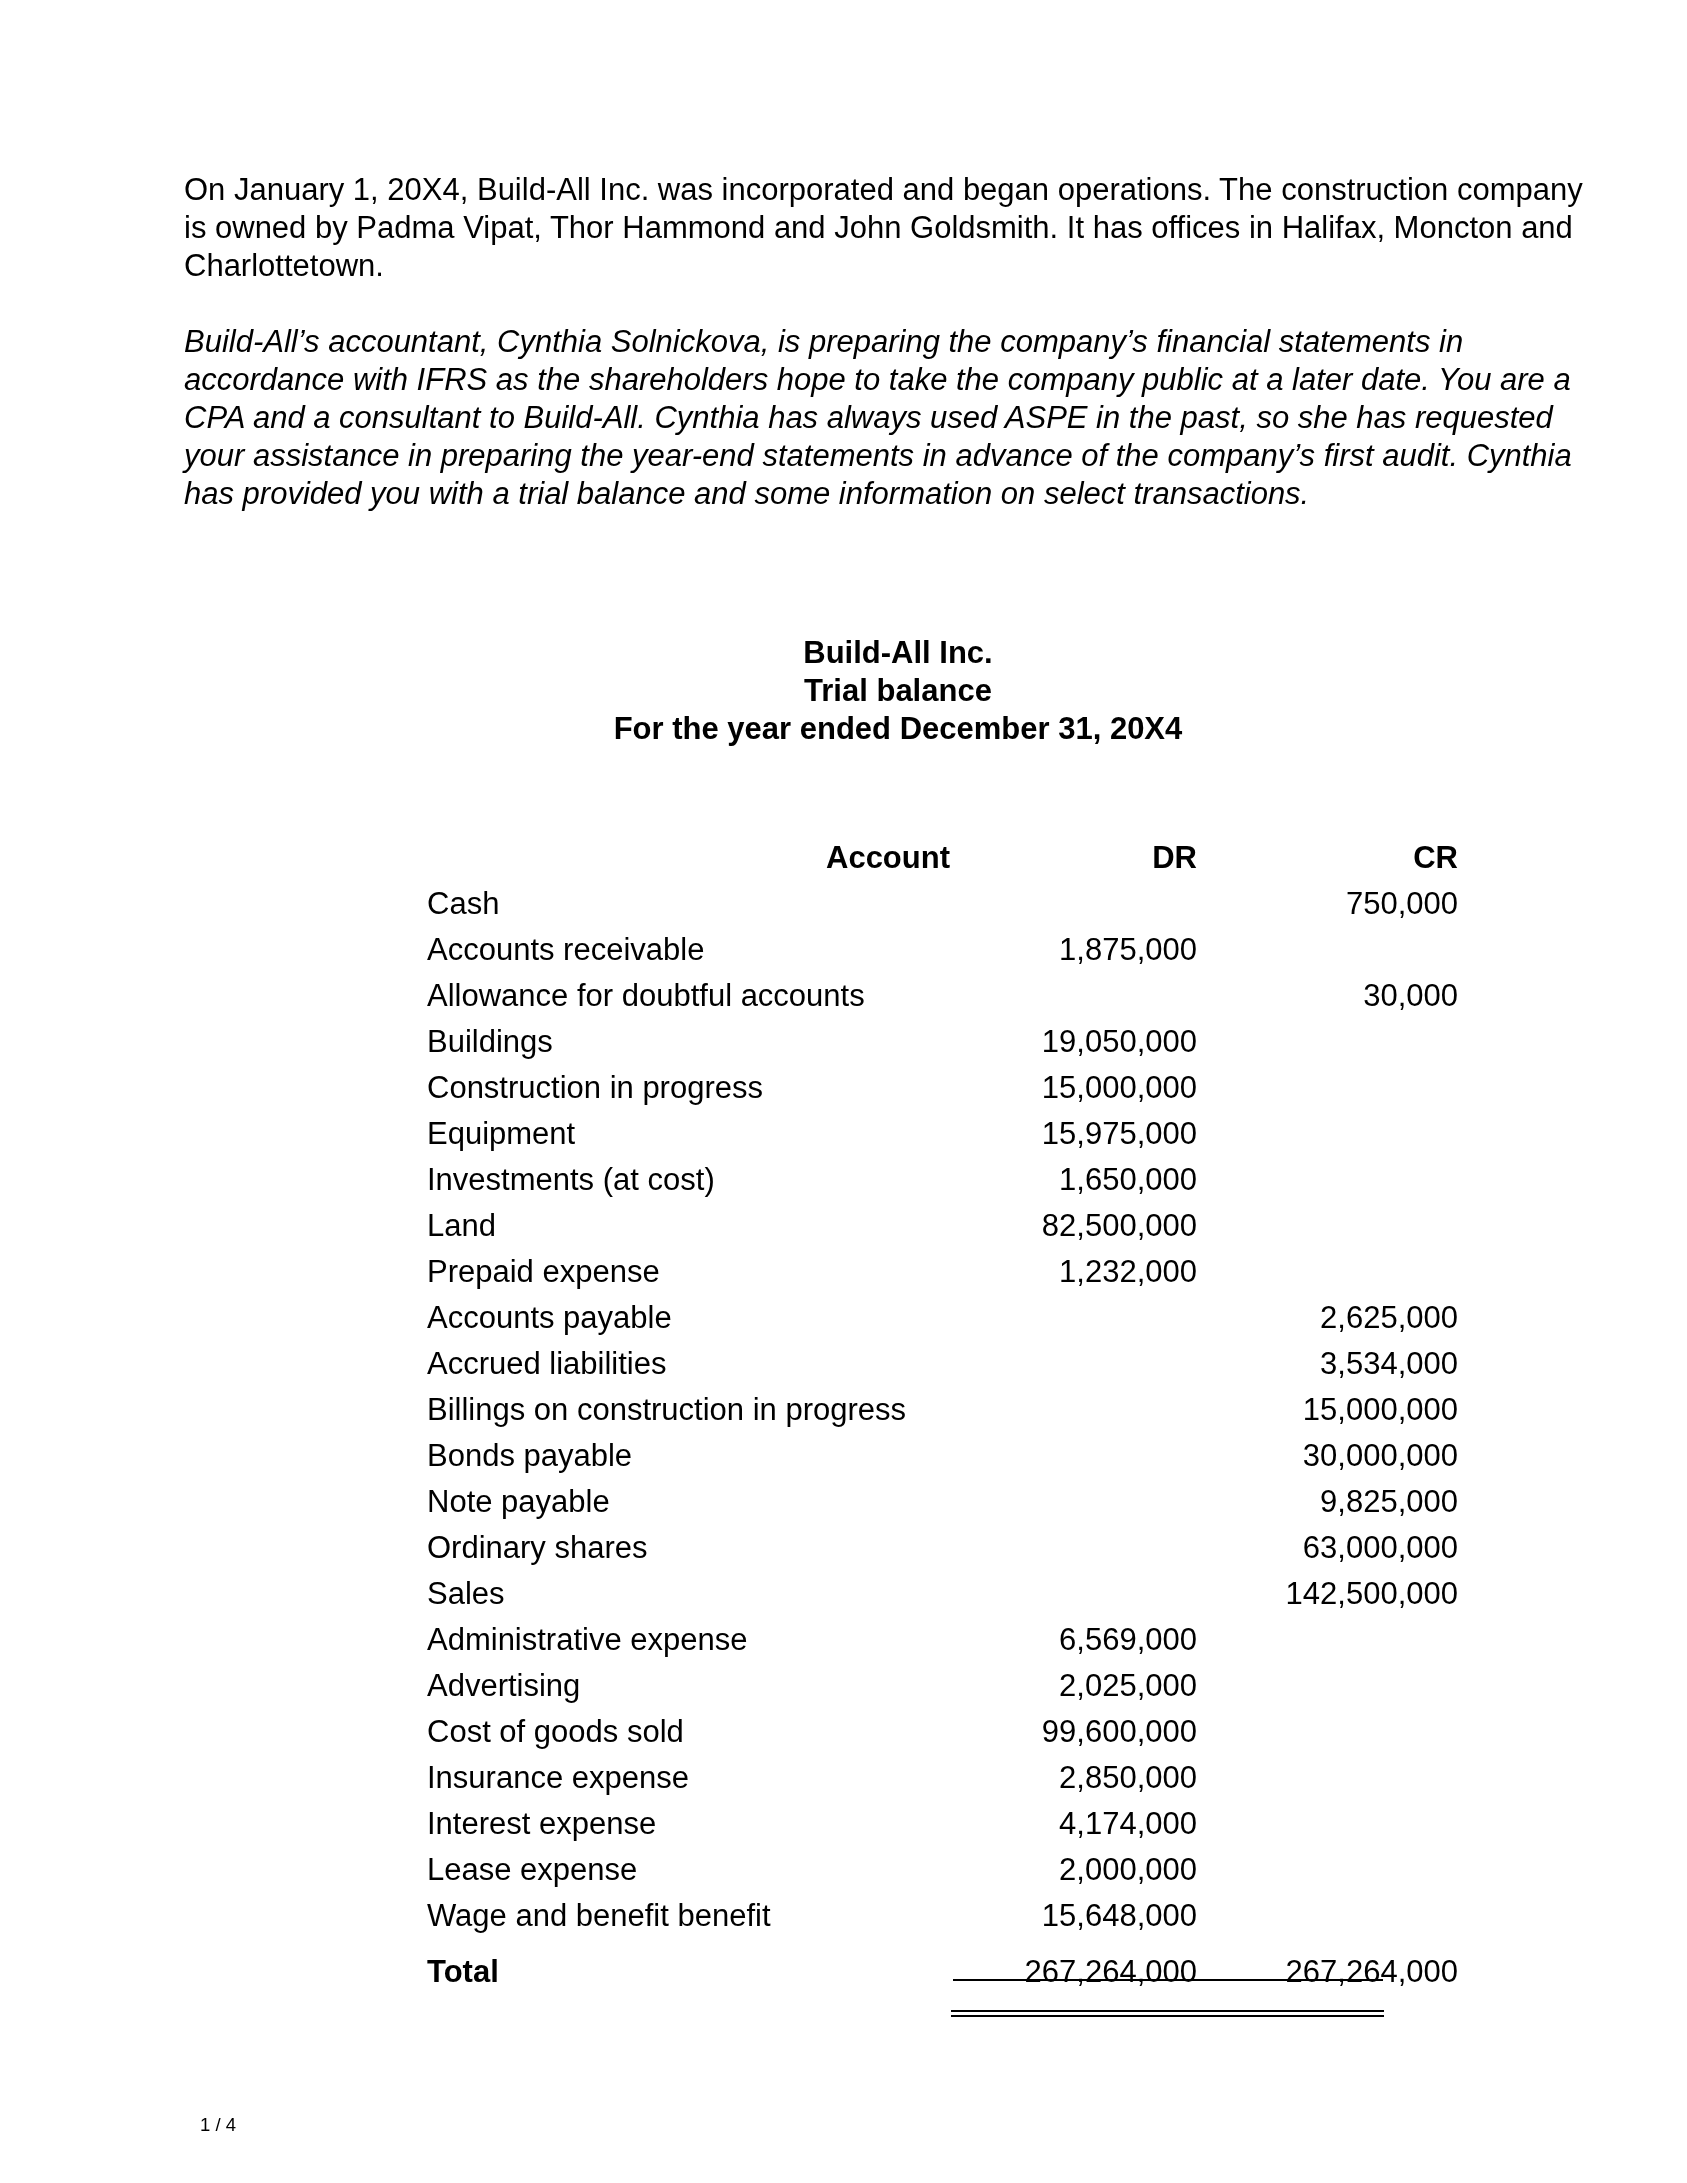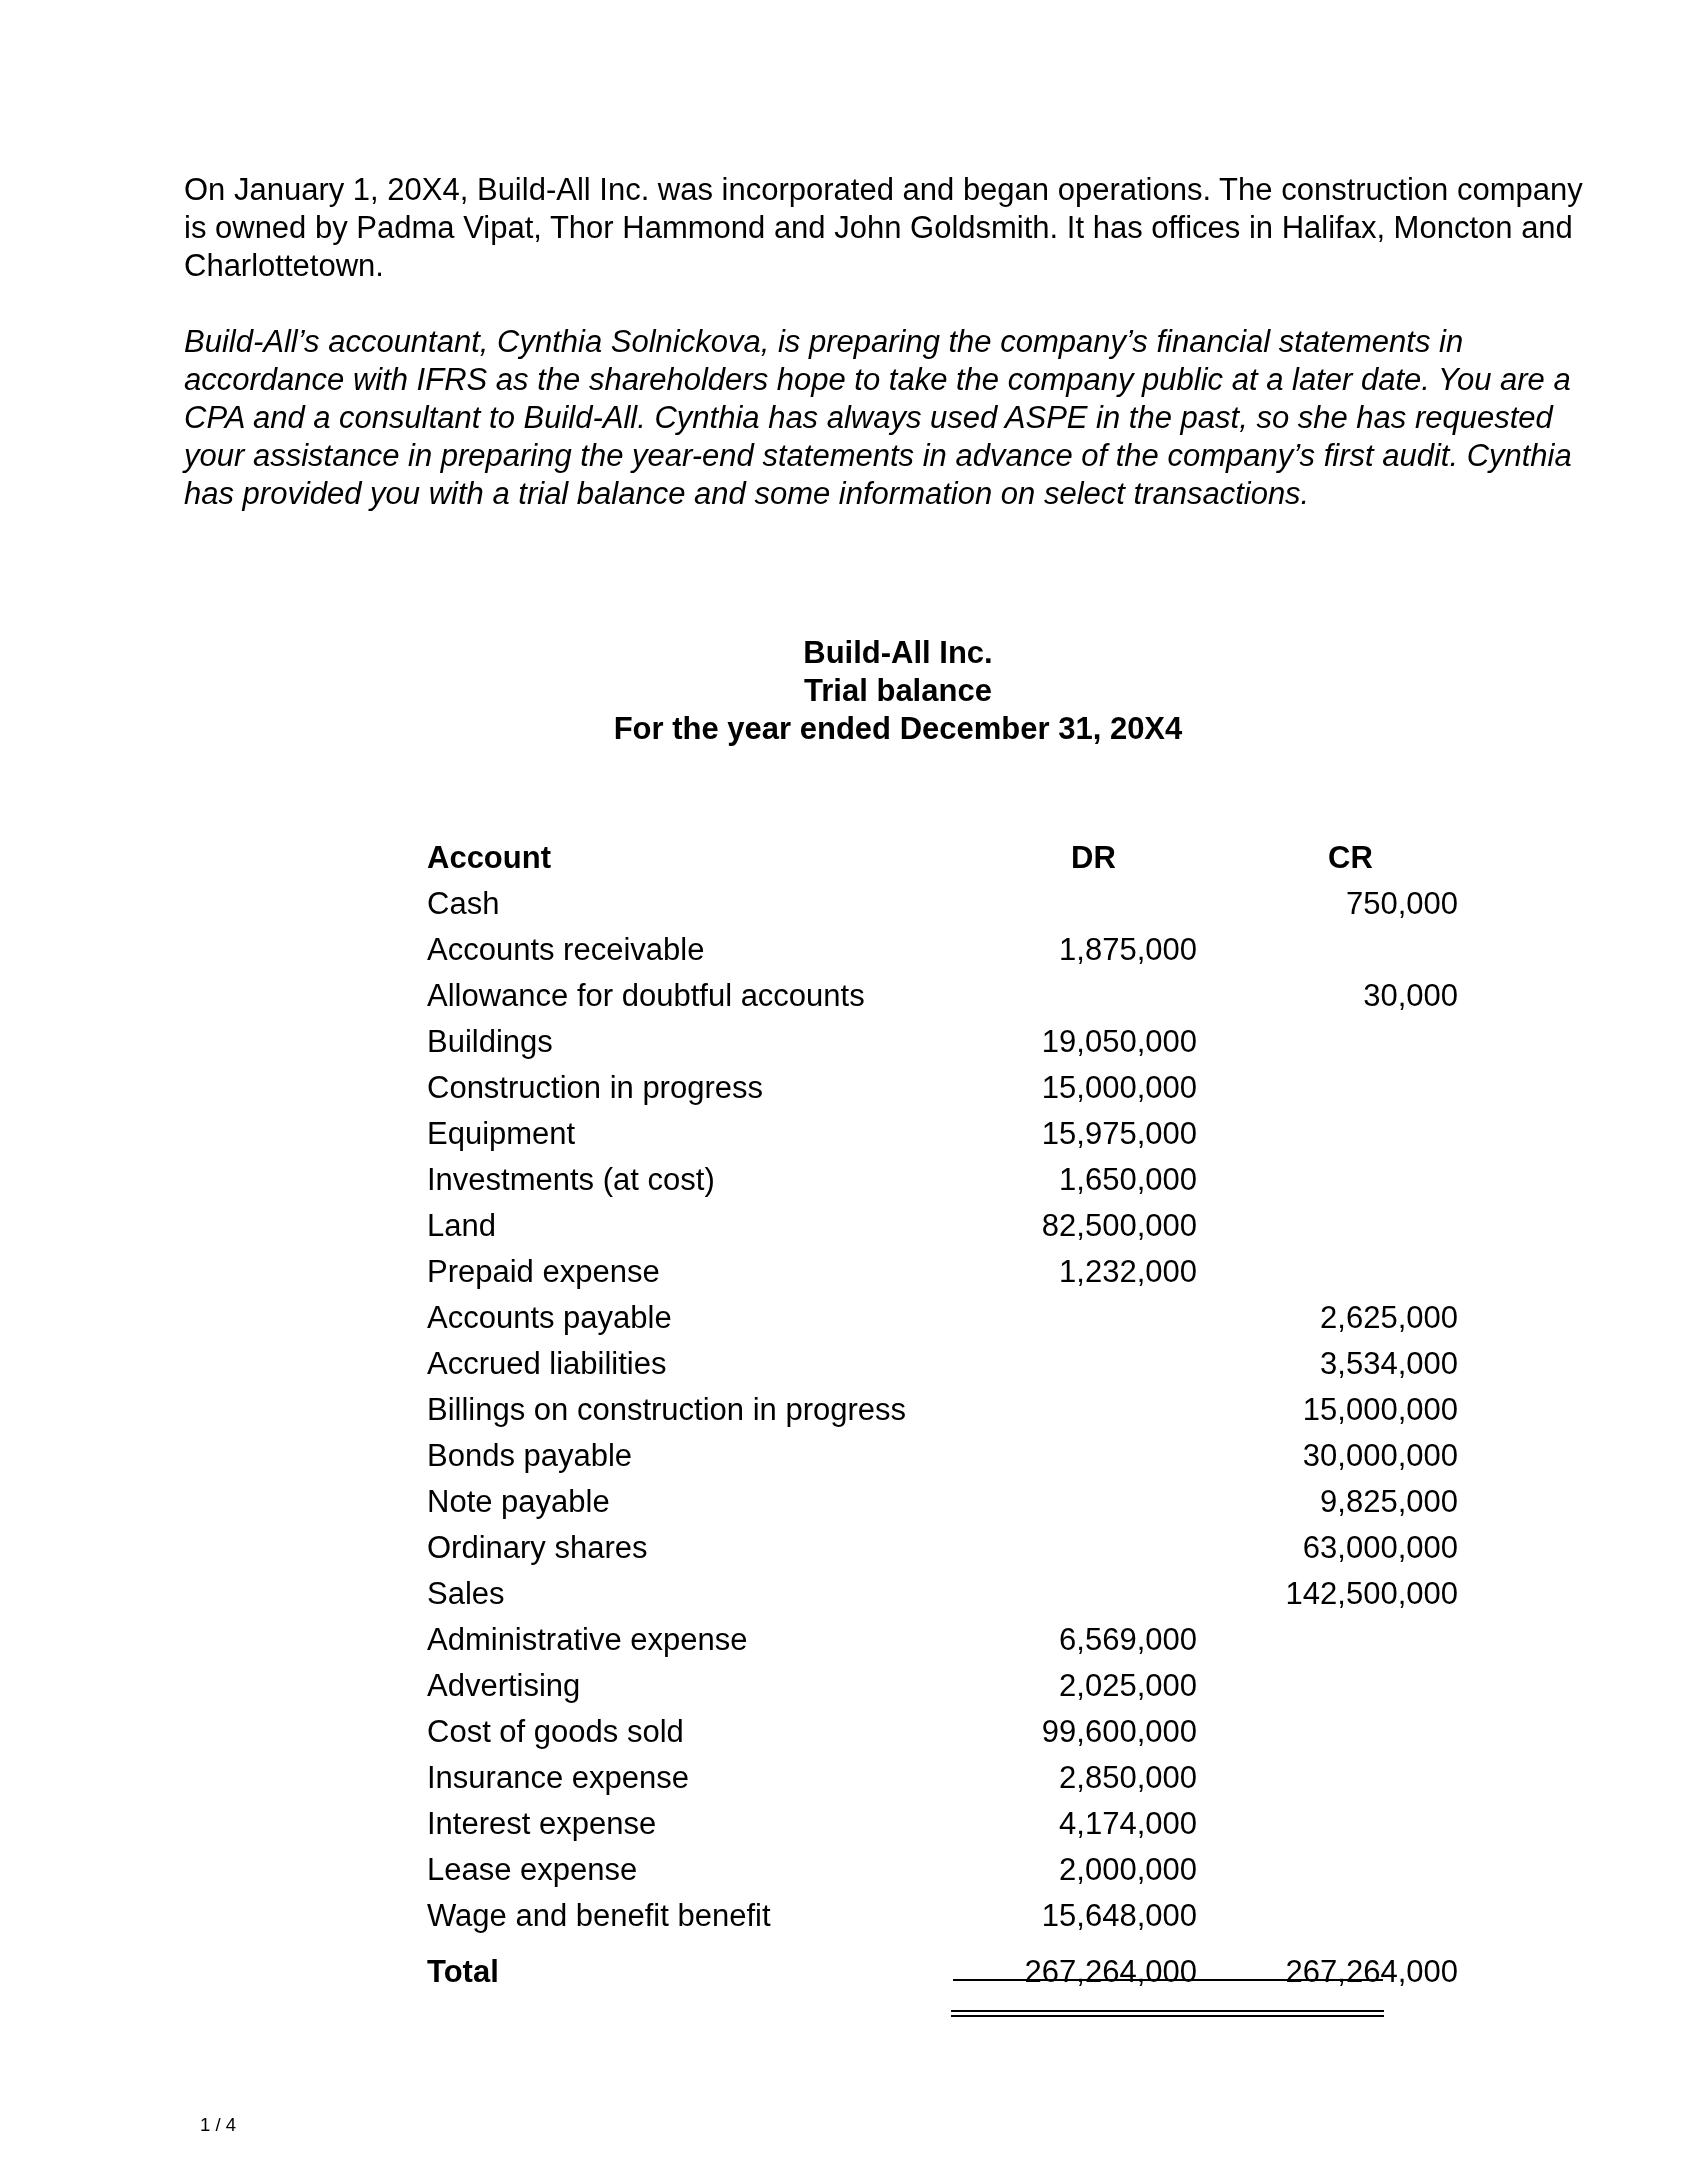--- a/index.html
+++ b/index.html
@@ -16,21 +16,21 @@
   .title-block {
     position: absolute; left: 0; width: 1796px; top: 634px;
     text-align: center; font-weight: bold; font-size: 31px; line-height: 38px;
   }
   .title-block div { margin: 0; }
   table.tb {
     position: absolute; left: 423px; top: 835px;
     border-collapse: collapse; font-size: 31px;
   }
   table.tb td, table.tb th { padding: 0; height: 46px; line-height: 46px; white-space: nowrap; }
-  table.tb th { font-weight: bold; }
+  table.tb th { font-weight: bold; text-align: right; }
   .c-acc { width: 523px; text-align: left; padding-left: 4px !important; }
   .c-dr { width: 207px; text-align: right; }
   .c-cr { width: 215px; text-align: right; }
   .hdr-dr { text-align: center; padding-left: 40px !important; }
   .hdr-cr { text-align: center; padding-left: 46px !important; }
   .total-row td { font-weight: normal; }
   .total-row td.c-acc { font-weight: bold; }
   .double-rule {
     position: absolute; left: 951px; width: 433px; top: 2010px; height: 2.6px;
     border-top: 2.6px solid #000; border-bottom: 2.6px solid #000; height: 2.6px;

